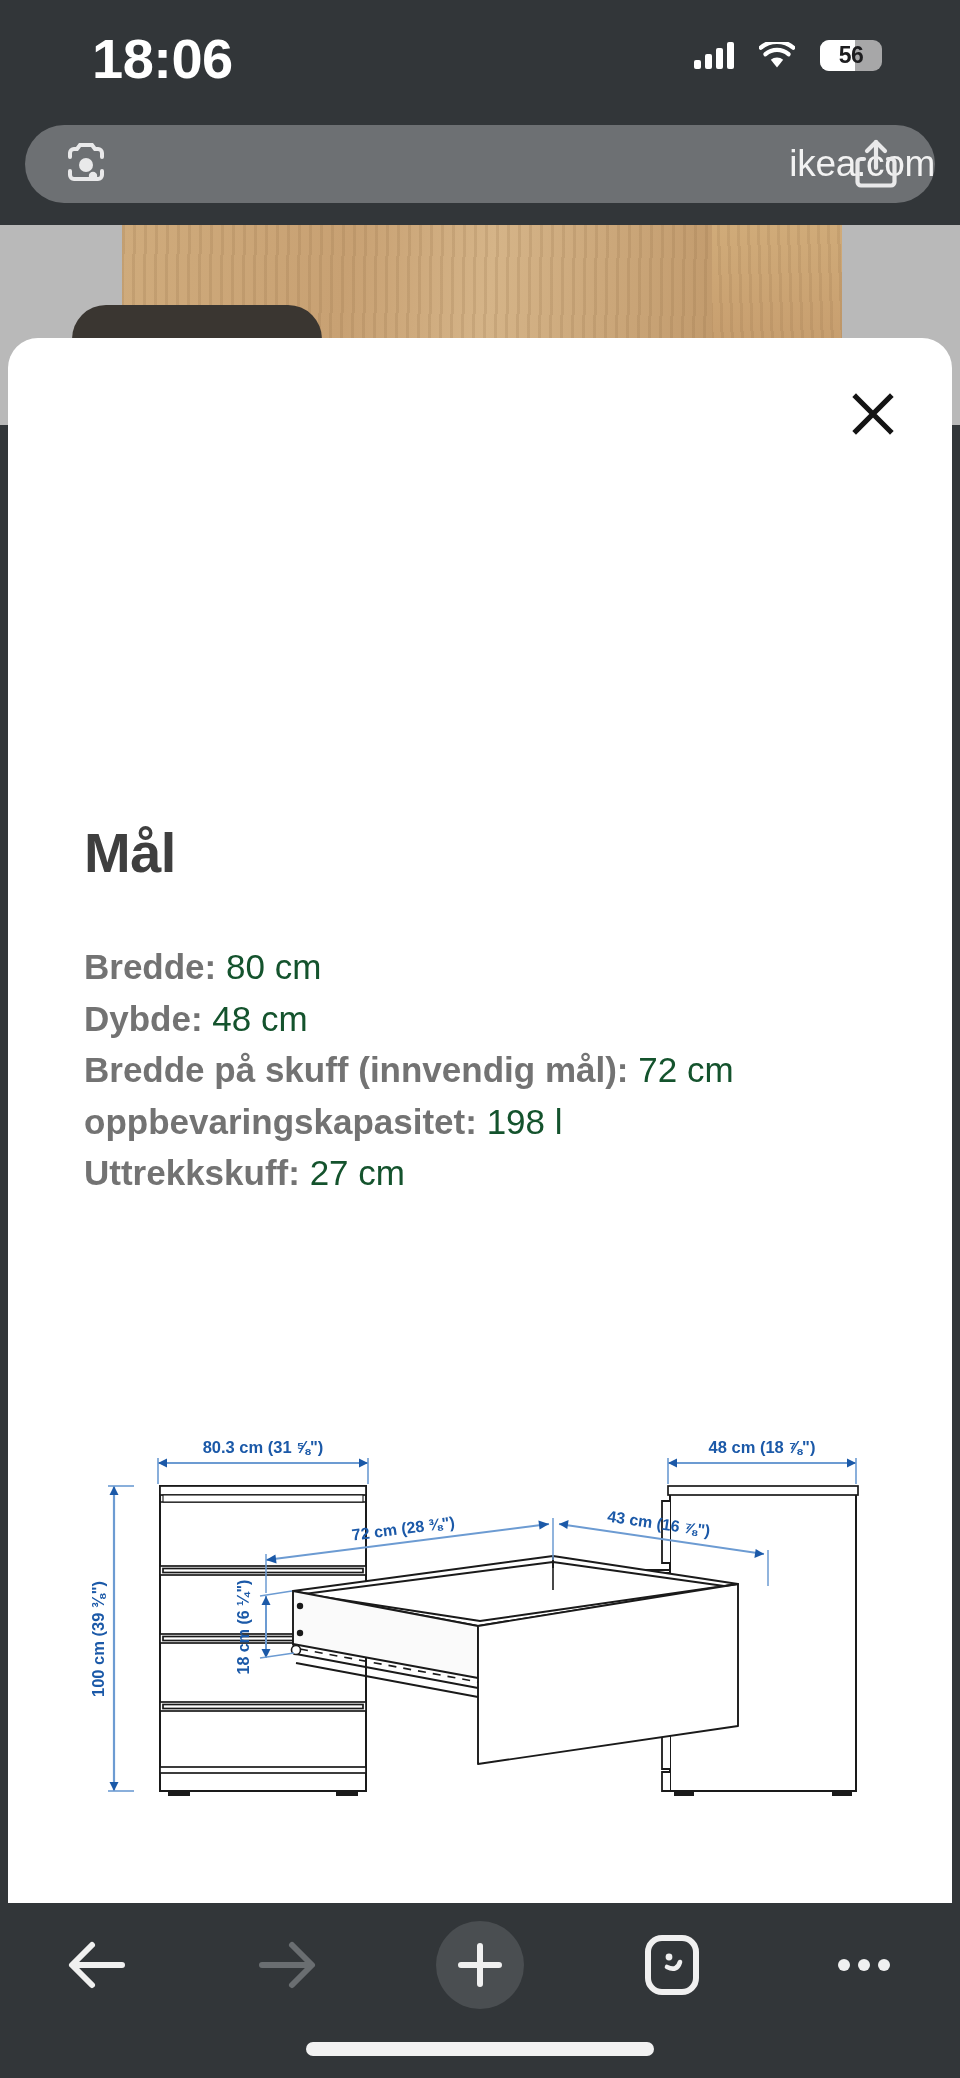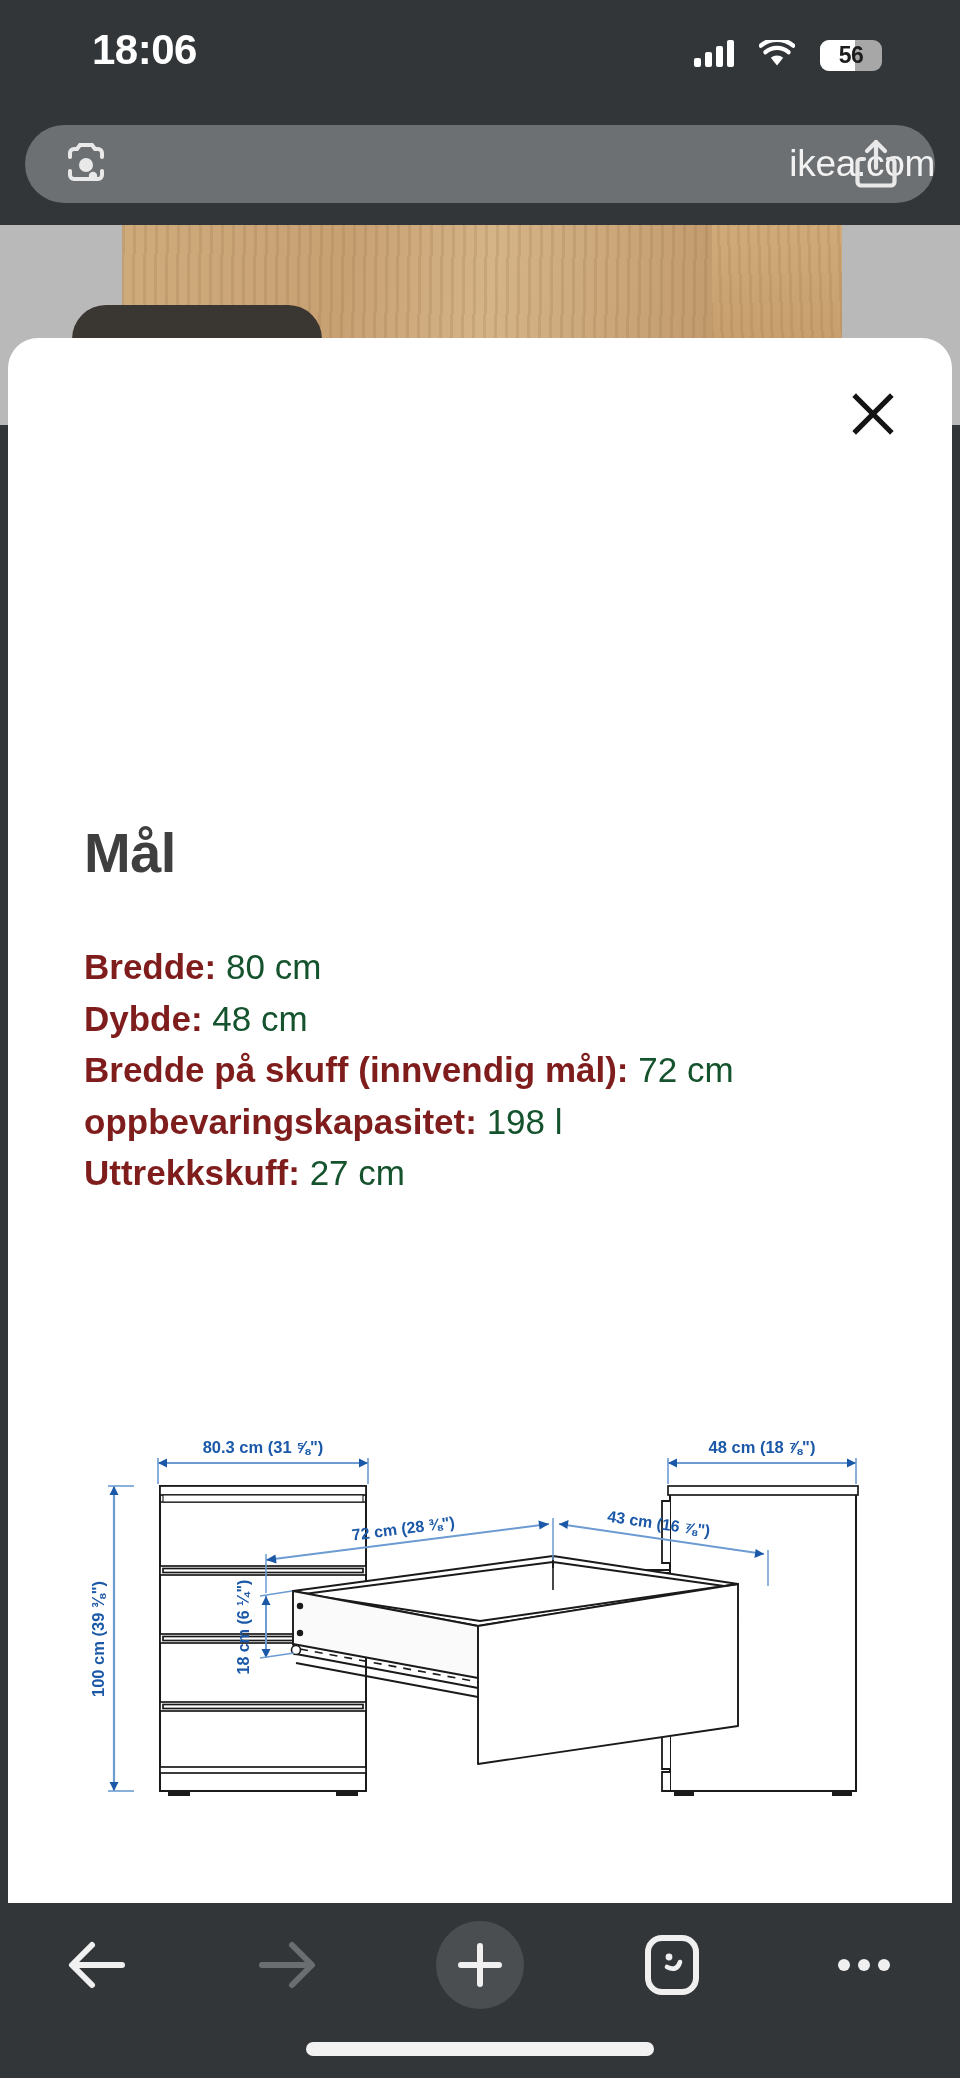--- a/index.html
+++ b/index.html
@@ -15,26 +15,26 @@
     overflow:hidden;
   }
 
   
   .statusbar {
     position:absolute; left:0; top:0; width:960px; height:96px;
     background:#323639;
   }
   .status-time {
     position:absolute; left:92px; top:26px;
-    font-size:42px; font-weight:600; color:#fff;
+    font-size:56px; font-weight:600; color:#fff;
     letter-spacing:-0.5px;
   }
   .status-right {
     position:absolute; right:78px; top:40px;
-    display:flex; gap:25px;
+    display:flex; align-items:center; gap:25px;
   }
   .sig { display:flex; align-items:flex-end; gap:4px; height:27px; }
   .sig i { display:block; width:7px; background:#fff; border-radius:2px; }
   .sig i:nth-child(1){ height:9px; }
   .sig i:nth-child(2){ height:15px; }
   .sig i:nth-child(3){ height:21px; }
   .sig i:nth-child(4){ height:27px; }
   .wifi { width:36px; height:27px; position:relative; }
   .batt {
     position:relative; width:62px; height:31px;
@@ -125,21 +125,21 @@
     letter-spacing:-0.5px;
   }
 
   .specs {
     position:absolute; left:76px; top:603px; width:820px;
   }
   .spec-row {
     font-size:35px; line-height:51.5px; color:#484848;
     white-space:nowrap;
   }
-  .spec-row .k { font-weight:700; color:#7f1d1d; }
+  .spec-row .k { font-weight:700; color:#737373; }
   .spec-row .v { font-weight:400; color:#14532d; }
 
   
   .drawings {
     position:absolute; left:0; top:1020px; width:944px; height:520px;
   }
   .dim { fill:#1b59a8; font-weight:700; font-family:"Liberation Sans", sans-serif; }
 
   
   .toolbar {

